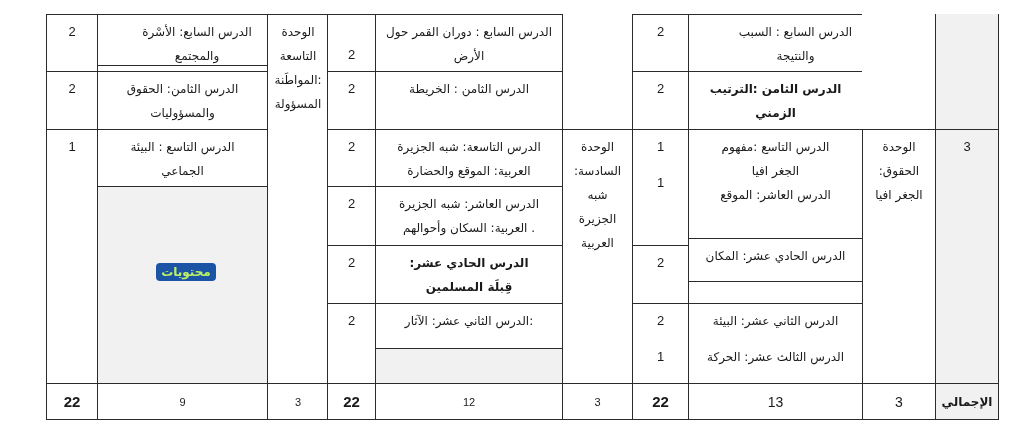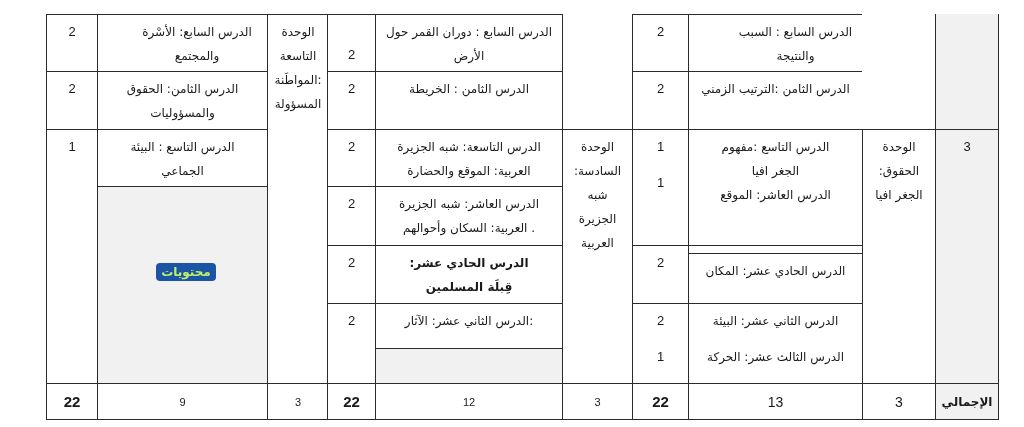--- a/index.html
+++ b/index.html
@@ -27,21 +27,21 @@
 <div class="cell num" style="left:46px;top:14px;width:52px;height:58px;">
     <span>2</span>
   </div>
 <div class="cell num" style="left:46px;top:71px;width:52px;height:59px;">
     <span>2</span>
   </div>
 <div class="cell num" style="left:46px;top:129px;width:52px;height:255px;">
     <span>1</span>
   </div>
 
-<div class="cell" style="left:97px;top:14px;width:171px;height:58px;padding-left:29px;">
+<div class="cell" style="left:97px;top:14px;width:171px;height:52px;padding-left:29px;">
   <span>الدرس السابع: الأسْرة</span>
   <span>والمجتمع</span>
 </div>
 <div class="cell" style="left:97px;top:71px;width:171px;height:59px;">
   <span>الدرس الثامن: الحقوق</span>
   <span>والمسؤوليات</span>
 </div>
 <div class="cell" style="left:97px;top:129px;width:171px;height:58px;">
   <span>الدرس التاسع : البيئة</span>
   <span>الجماعي</span>
@@ -125,29 +125,29 @@
 <div class="cell num" style="left:632px;top:303px;width:57px;height:81px;">
   <span>2</span>
   <span class="gap"></span>
   <span>1</span>
 </div>
 
 <div class="cell" style="left:688px;top:14px;width:175px;height:58px;padding-left:40px;">
   <span>الدرس السابع : السبب</span>
   <span>والنتيجة</span>
 </div>
-<div class="cell" style="left:688px;top:71px;width:175px;height:59px;">
+<div class="cell" style="left:688px;top:71px;width:175px;height:59px;font-weight:bold;">
   <span>الدرس الثامن :الترتيب الزمني</span>
 </div>
 <div class="cell" style="left:688px;top:129px;width:175px;height:117px;">
   <span>الدرس التاسع :مفهوم</span>
   <span>الجغر افيا</span>
   <span>الدرس العاشر: الموقع</span>
 </div>
-<div class="cell" style="left:688px;top:253px;width:175px;height:65px;">
+<div class="cell" style="left:688px;top:238px;width:175px;height:44px;">
   <span>الدرس الحادي عشر: المكان</span>
 </div>
 <div class="cell" style="left:688px;top:303px;width:175px;height:81px;">
   <span>الدرس الثاني عشر: البيئة</span>
   <span class="gap"></span>
   <span>الدرس الثالث عشر: الحركة</span>
 </div>
 
 <div class="cell noborder-top" style="left:862px;top:14px;width:74px;height:116px;border-left:none;border-right:none;"></div>
 <div class="cell" style="left:862px;top:129px;width:74px;height:255px;">

